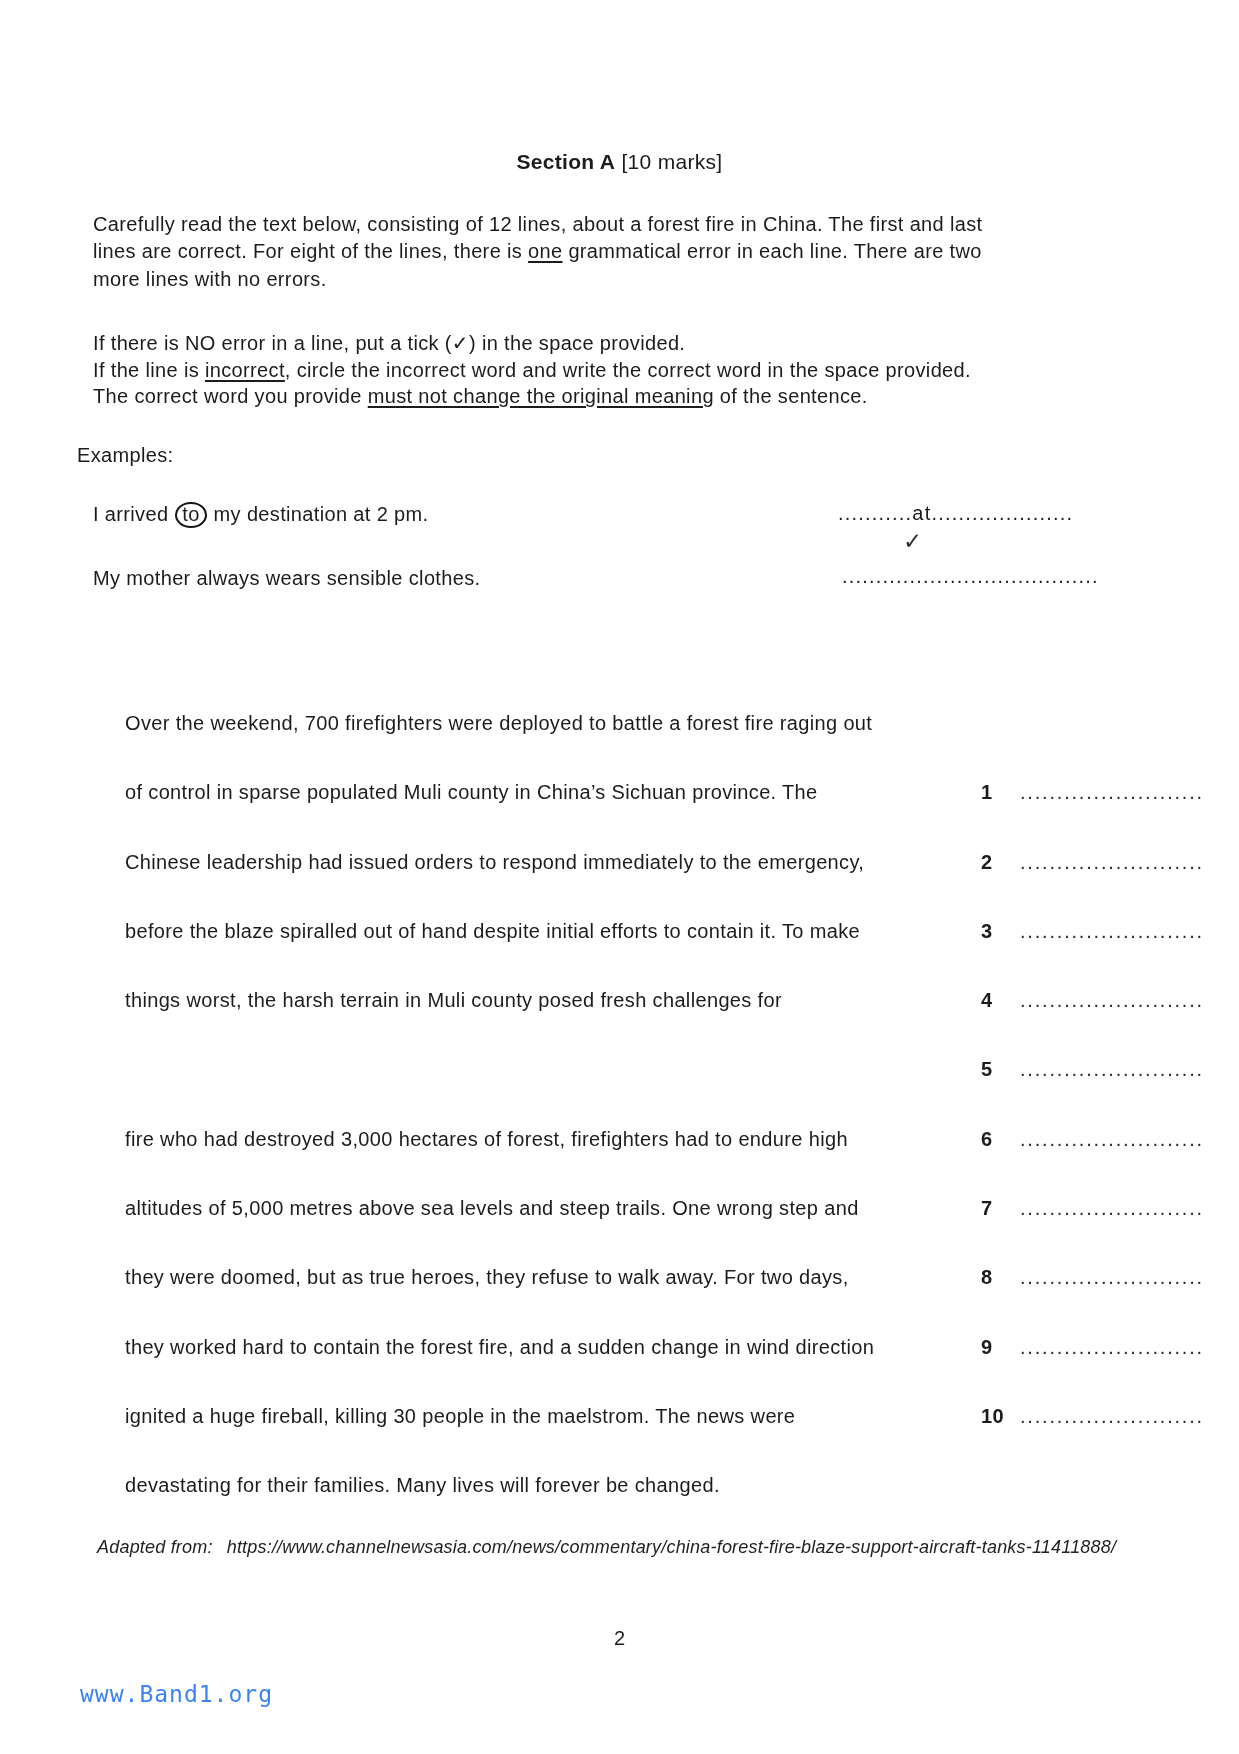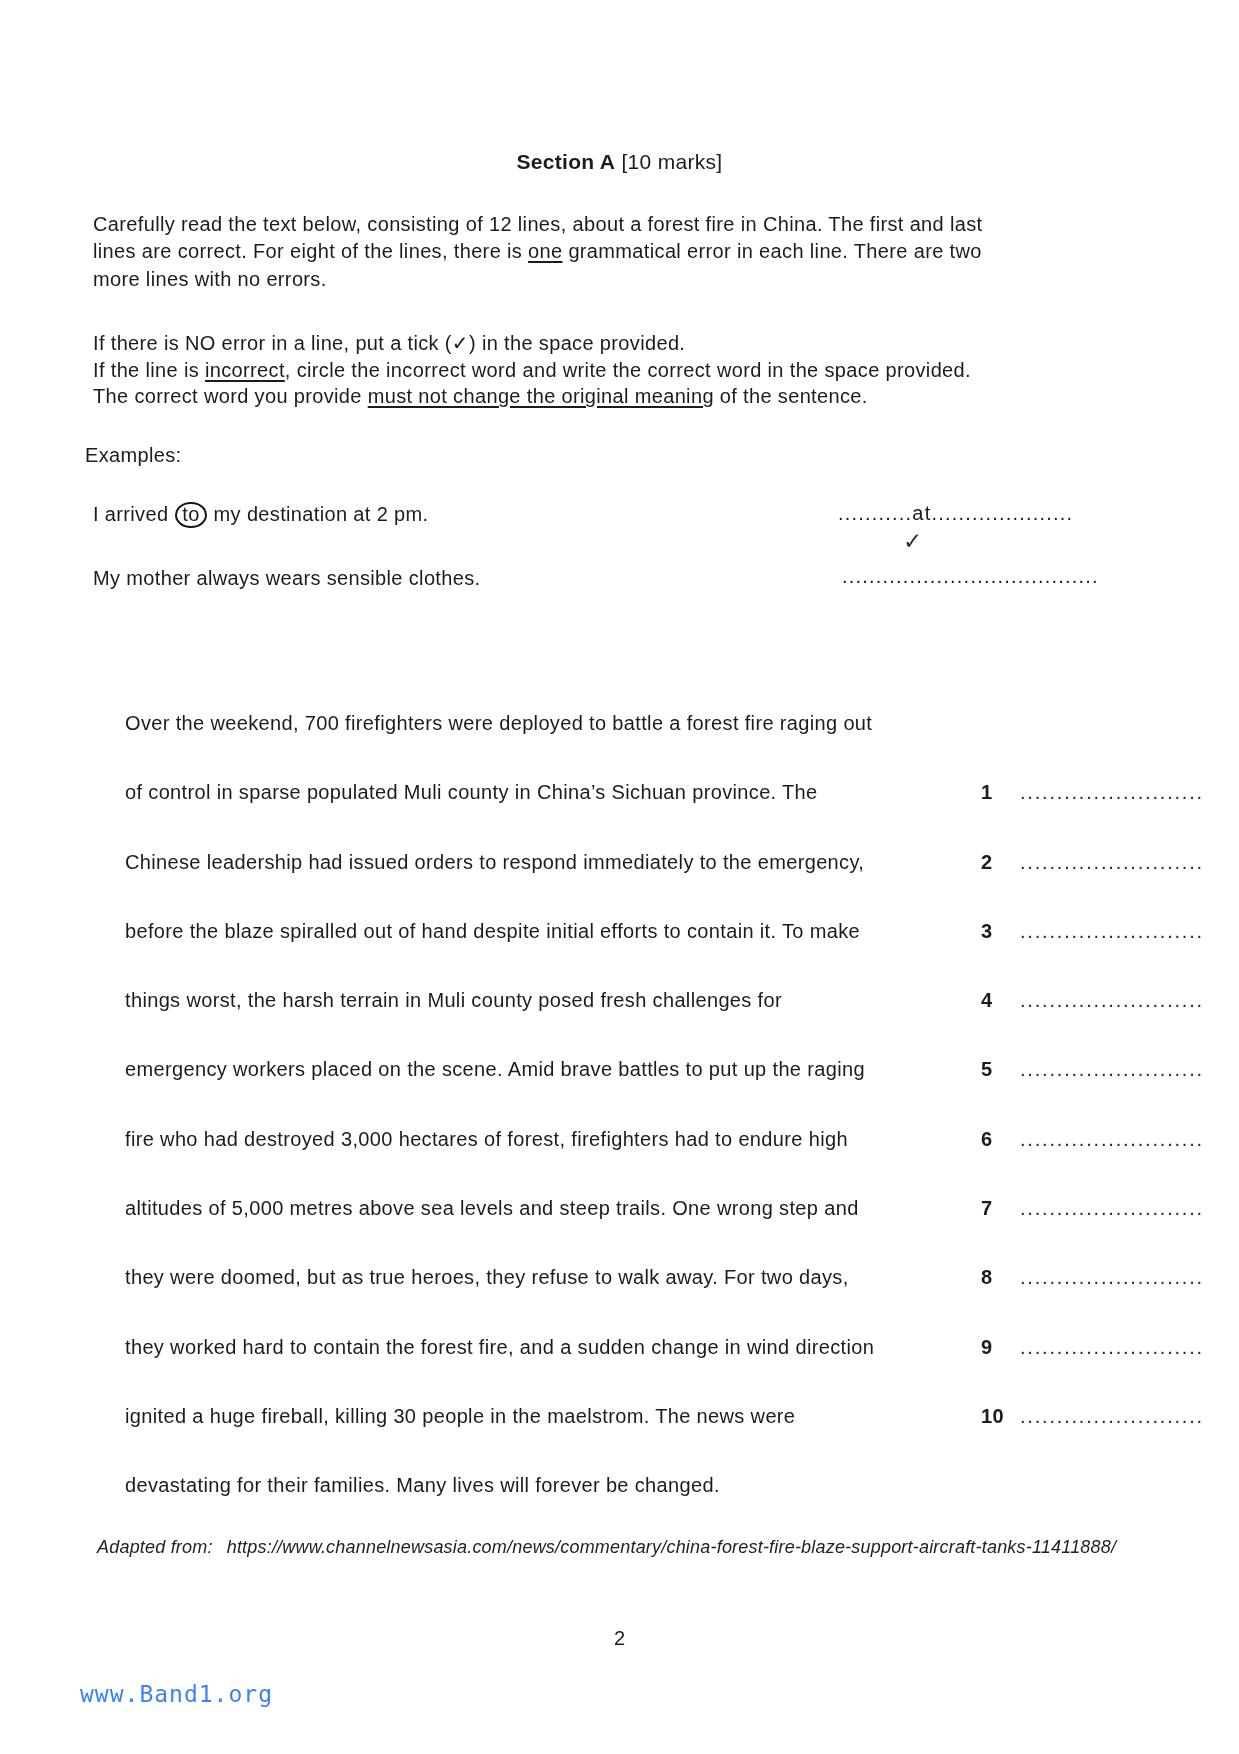--- a/index.html
+++ b/index.html
@@ -10,21 +10,21 @@
     font-family:"Liberation Sans", sans-serif;
     color:#1c1c1c;
     overflow:hidden;
   }
   .abs{position:absolute;}
   .title{top:150px;left:0;width:1239px;text-align:center;font-size:21px;letter-spacing:.3px;}
   .title .b{font-weight:bold;}
   .intro{top:211px;left:93px;width:1010px;font-size:20px;line-height:27.4px;letter-spacing:.35px;}
   .howto{top:330px;left:93px;width:1020px;font-size:20px;line-height:26.6px;letter-spacing:.35px;}
   .u{text-decoration:underline;text-underline-offset:3px;text-decoration-thickness:1.5px;}
-  .ex-label{top:444px;left:85px;font-size:20px;letter-spacing:.35px;}
+  .ex-label{top:444px;left:77px;font-size:20px;letter-spacing:.35px;}
   .ex-sent{font-size:20px;letter-spacing:.35px;}
   .ex1-text{top:502px;left:93px;}
   .ex1-answer{top:502px;left:838px;font-size:20px;letter-spacing:1.2px;white-space:nowrap;}
   .tickmark{top:528px;left:903px;font-size:23px;color:#2e2e2e;}
   .ex2-text{top:567px;left:93px;}
   .ex2-answer{top:565px;left:842px;font-size:20px;letter-spacing:1.2px;white-space:nowrap;}
   .circled{
     display:inline-block;
     border:2.5px solid #161616;
     border-radius:50%;
@@ -75,21 +75,21 @@
 
   <div class="abs ex-sent ex2-text">My mother always wears sensible clothes.</div>
   <div class="abs ex2-answer">......................................</div>
 
   <div class="abs passage">
     <div class="prow"><span class="ptext">Over the weekend, 700 firefighters were deployed to battle a forest fire raging out</span><span class="pnum"></span><span class="pdots"></span></div>
     <div class="prow"><span class="ptext">of control in sparse populated Muli county in China’s Sichuan province. The</span><span class="pnum">1</span><span class="pdots">.........................</span></div>
     <div class="prow"><span class="ptext">Chinese leadership had issued orders to respond immediately to the emergency,</span><span class="pnum">2</span><span class="pdots">.........................</span></div>
     <div class="prow"><span class="ptext">before the blaze spiralled out of hand despite initial efforts to contain it. To make</span><span class="pnum">3</span><span class="pdots">.........................</span></div>
     <div class="prow"><span class="ptext">things worst, the harsh terrain in Muli county posed fresh challenges for</span><span class="pnum">4</span><span class="pdots">.........................</span></div>
-    <div class="prow"><span class="ptext">emergency workers placed on the scene. Amid brave battles to put up the raging</span><span class="pnum">5</span><span class="pdots">.........................</span></div>
+    <div class="prow"><span class="pnum">5</span><span class="pdots">.........................</span></div>
     <div class="prow"><span class="ptext">fire who had destroyed 3,000 hectares of forest, firefighters had to endure high</span><span class="pnum">6</span><span class="pdots">.........................</span></div>
     <div class="prow"><span class="ptext">altitudes of 5,000 metres above sea levels and steep trails. One wrong step and</span><span class="pnum">7</span><span class="pdots">.........................</span></div>
     <div class="prow"><span class="ptext">they were doomed, but as true heroes, they refuse to walk away. For two days,</span><span class="pnum">8</span><span class="pdots">.........................</span></div>
     <div class="prow"><span class="ptext">they worked hard to contain the forest fire, and a sudden change in wind direction</span><span class="pnum">9</span><span class="pdots">.........................</span></div>
     <div class="prow"><span class="ptext">ignited a huge fireball, killing 30 people in the maelstrom. The news were</span><span class="pnum">10</span><span class="pdots">.........................</span></div>
     <div class="prow"><span class="ptext">devastating for their families. Many lives will forever be changed.</span><span class="pnum"></span><span class="pdots"></span></div>
   </div>
 
   <div class="abs source">
     <span>Adapted from:</span><span class="url">https://www.channelnewsasia.com/news/commentary/china-forest-fire-blaze-support-aircraft-tanks-11411888/</span>

